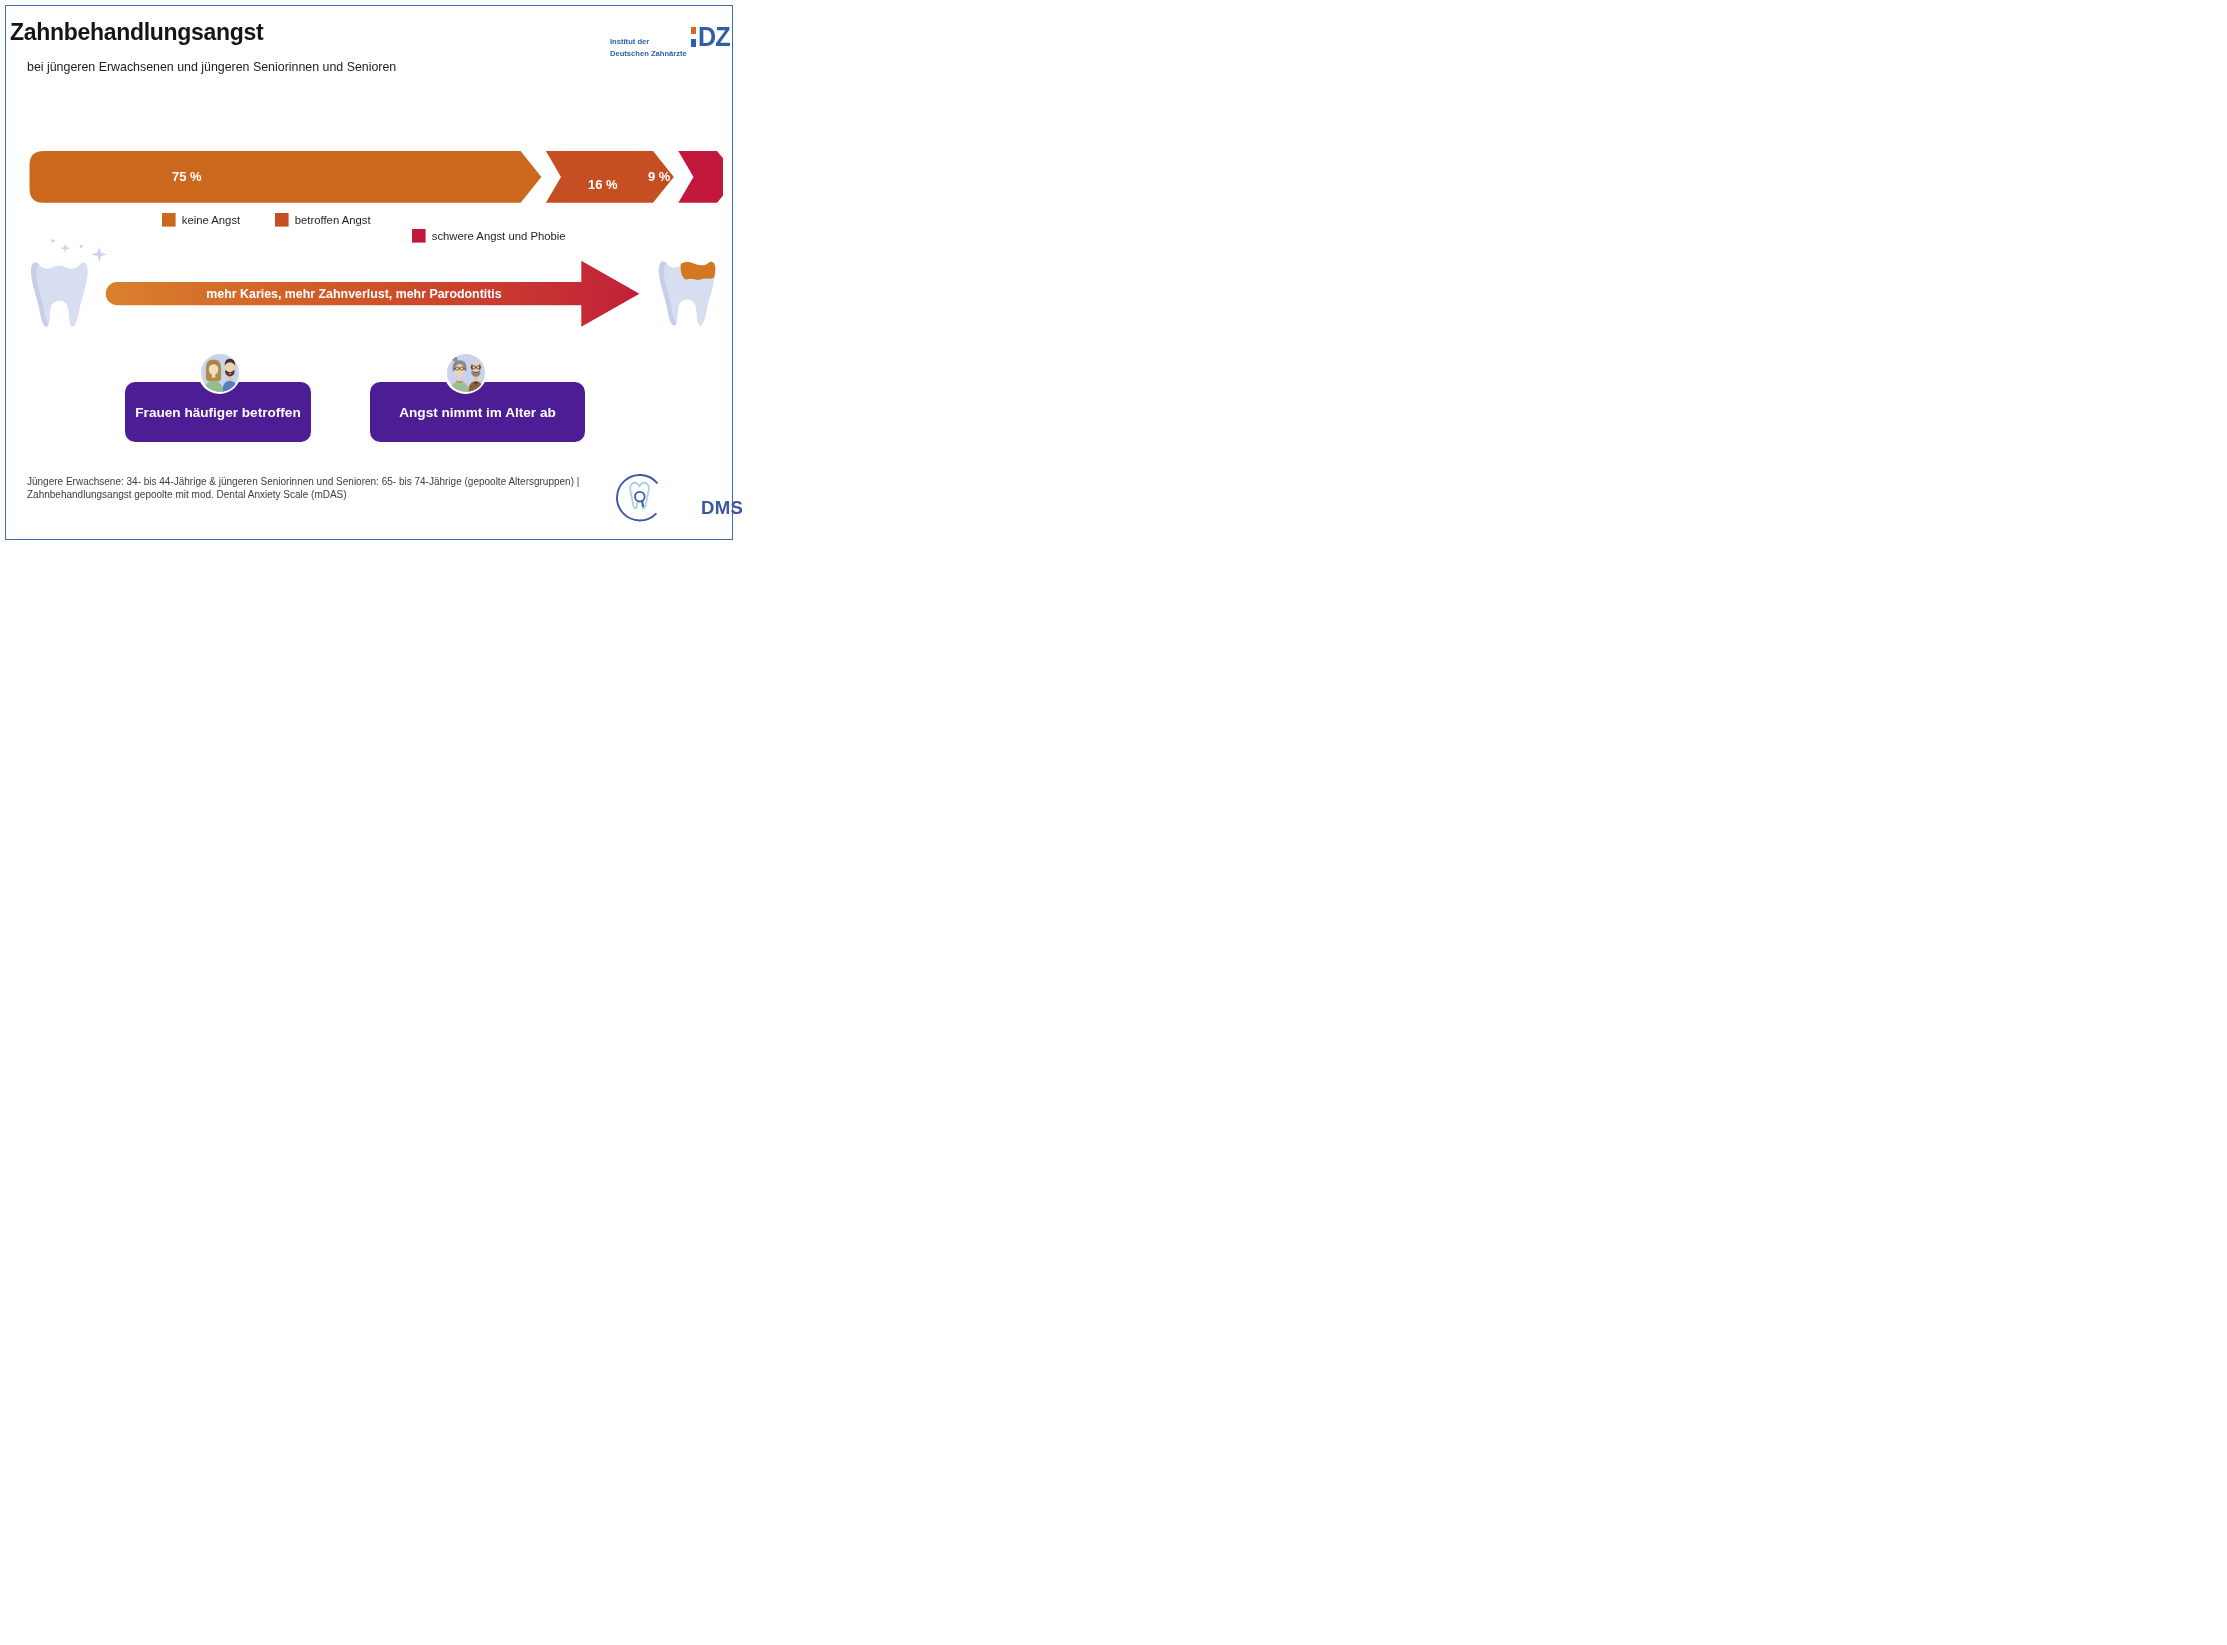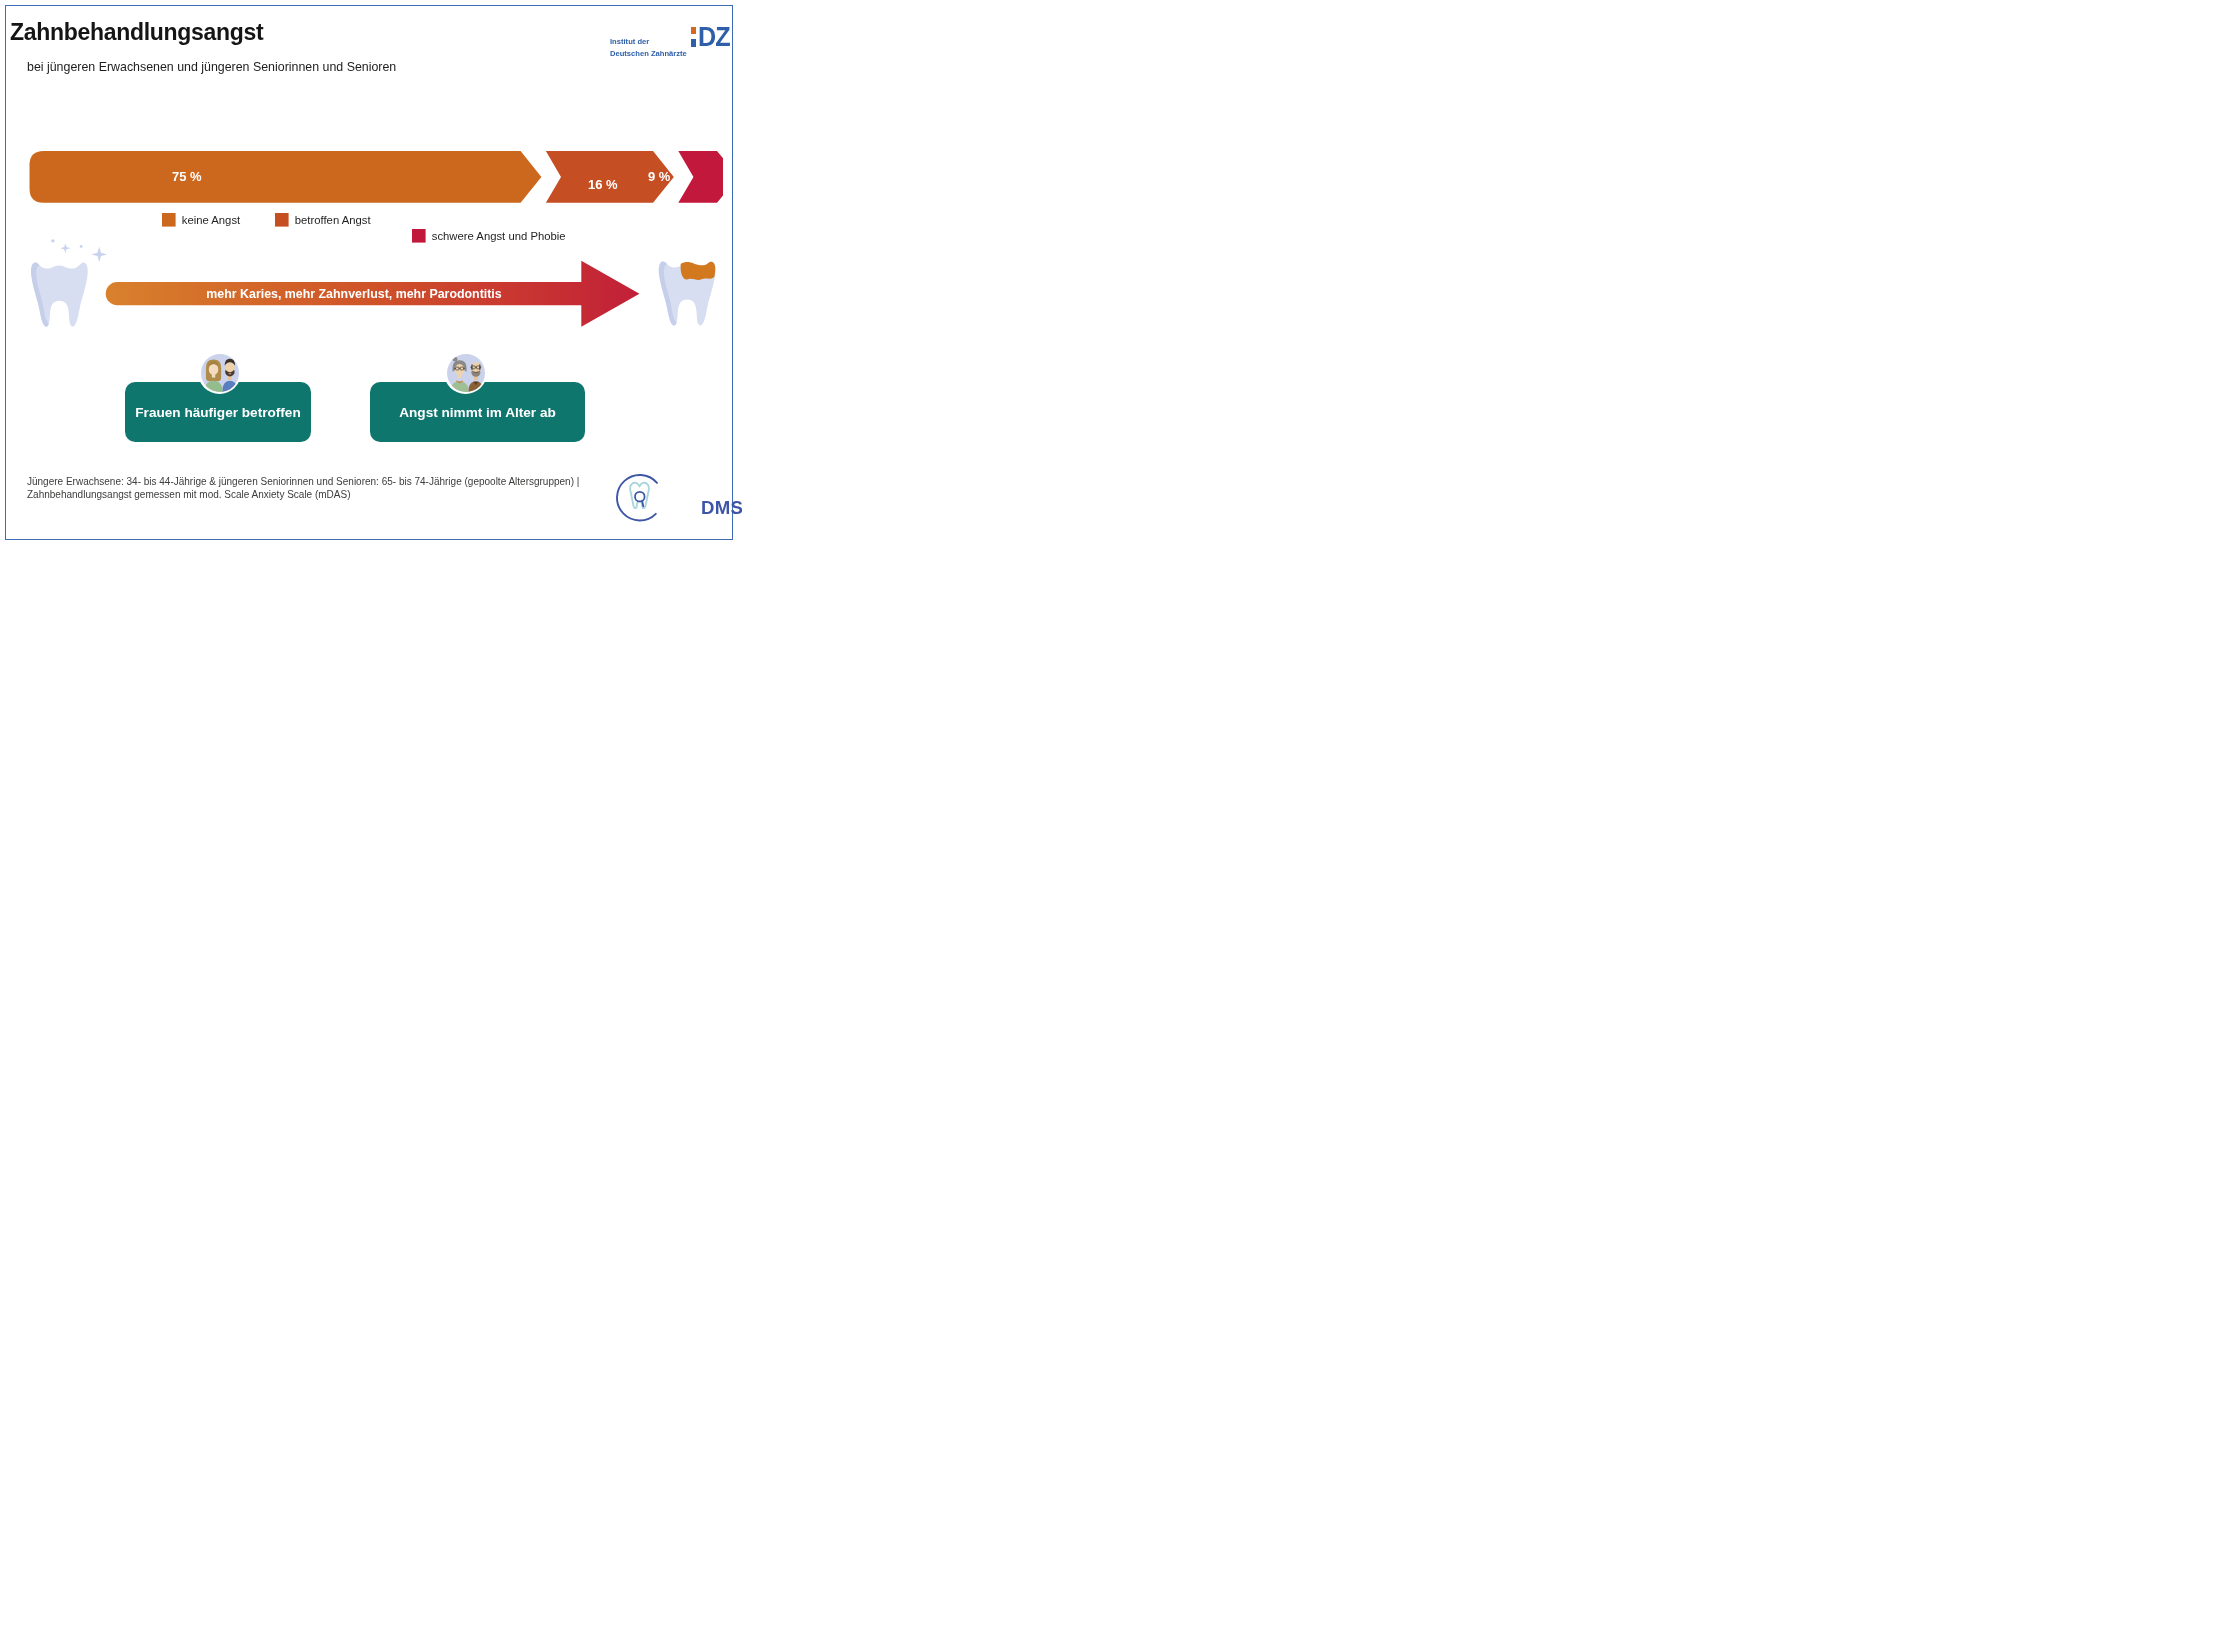--- a/index.html
+++ b/index.html
@@ -31,21 +31,21 @@
   
   .legend-item{position:absolute;top:213px;display:flex;align-items:center;gap:6.2px;
                font-size:11.3px;color:#1f1f1f;white-space:nowrap;}
   .li-1{left:162px;} .li-2{left:275px;} .li-3{left:412px;margin-top:16px;}
   .legend-item svg{display:block;}
   
   .mid-svg{position:absolute;left:22.6px;top:234px;}
   .arrow-label{position:absolute;left:128px;top:285px;width:452px;height:18.6px;line-height:18.6px;
                text-align:center;font-size:12.4px;font-weight:bold;color:#fff;white-space:nowrap;}
   
-  .card{position:absolute;top:382px;height:60px;background:#0f766e;border-radius:10.2px;
+  .card{position:absolute;top:382px;height:60px;background:#4c1d95;border-radius:10.2px;
         display:flex;align-items:center;justify-content:center;
         font-size:13.6px;font-weight:bold;color:#fff;white-space:nowrap;}
   .card-1{left:125px;width:186px;}
   .card-2{left:370px;width:215px;}
   .avatar-ring{position:absolute;top:351px;width:43px;height:43px;border-radius:50%;
                background:#fff;z-index:3;}
   .ar-1{left:198px;} .ar-2{left:444px;}
   .avatar-ring svg{position:absolute;left:2.8px;top:2.8px;}
   
   .footer{position:absolute;left:27px;top:476px;width:570px;font-size:10px;
@@ -218,21 +218,21 @@
           <rect x="22.5" y="34.5" width="8.8" height="7.4" rx="1.5"></rect>
           <rect x="34.7" y="34.5" width="8.8" height="7.4" rx="1.5"></rect>
           <path d="M31.3,38 H34.7 M22.5,38 H18.5 M43.5,38 H47.5"></path>
         </g>
       </g>
     </svg>
   </div>
 
   <div class="footer">
     <div>Jüngere Erwachsene: 34- bis 44-Jährige &amp; jüngeren Seniorinnen und Senioren: 65- bis 74-Jährige (gepoolte Altersgruppen) |</div>
-    <div>Zahnbehandlungsangst gemessen mit mod. Scale Anxiety Scale (mDAS)</div>
+    <div>Zahnbehandlungsangst gepoolte mit mod. Dental Anxiety Scale (mDAS)</div>
   </div>
 
   <svg class="dms-svg" width="49" height="49" viewBox="0 0 84 84">
     <path d="M72,17 A39,39 0 1 0 70,70" fill="none" stroke="#3D56A6" stroke-width="3.2" stroke-linecap="round"></path>
     <path d="M27,33 C23,20 31,15.5 36,17 C39.5,18 41,20.5 42,23 C43,20.5 44.5,18 48,17
              C53,15.5 61,20 57,33 L52.5,55.5 C51.5,60.5 48.5,61.5 47.3,59
              C46,56.5 47.5,51.5 44.5,49.5 C43,48.5 41,48.5 39.5,49.5
              C36.5,51.5 38,56.5 36.7,59 C35.5,61.5 32.5,60.5 31.5,55.5 Z" fill="#ffffff" stroke="#A9D6DB" stroke-width="3.2" stroke-linejoin="round"></path>
     <circle cx="42.5" cy="40.5" r="8.2" fill="#ffffff" stroke="#3D56A6" stroke-width="3"></circle>
     <path d="M46.5,47.5 L48.5,57" fill="none" stroke="#3D56A6" stroke-width="3" stroke-linecap="round"></path>

